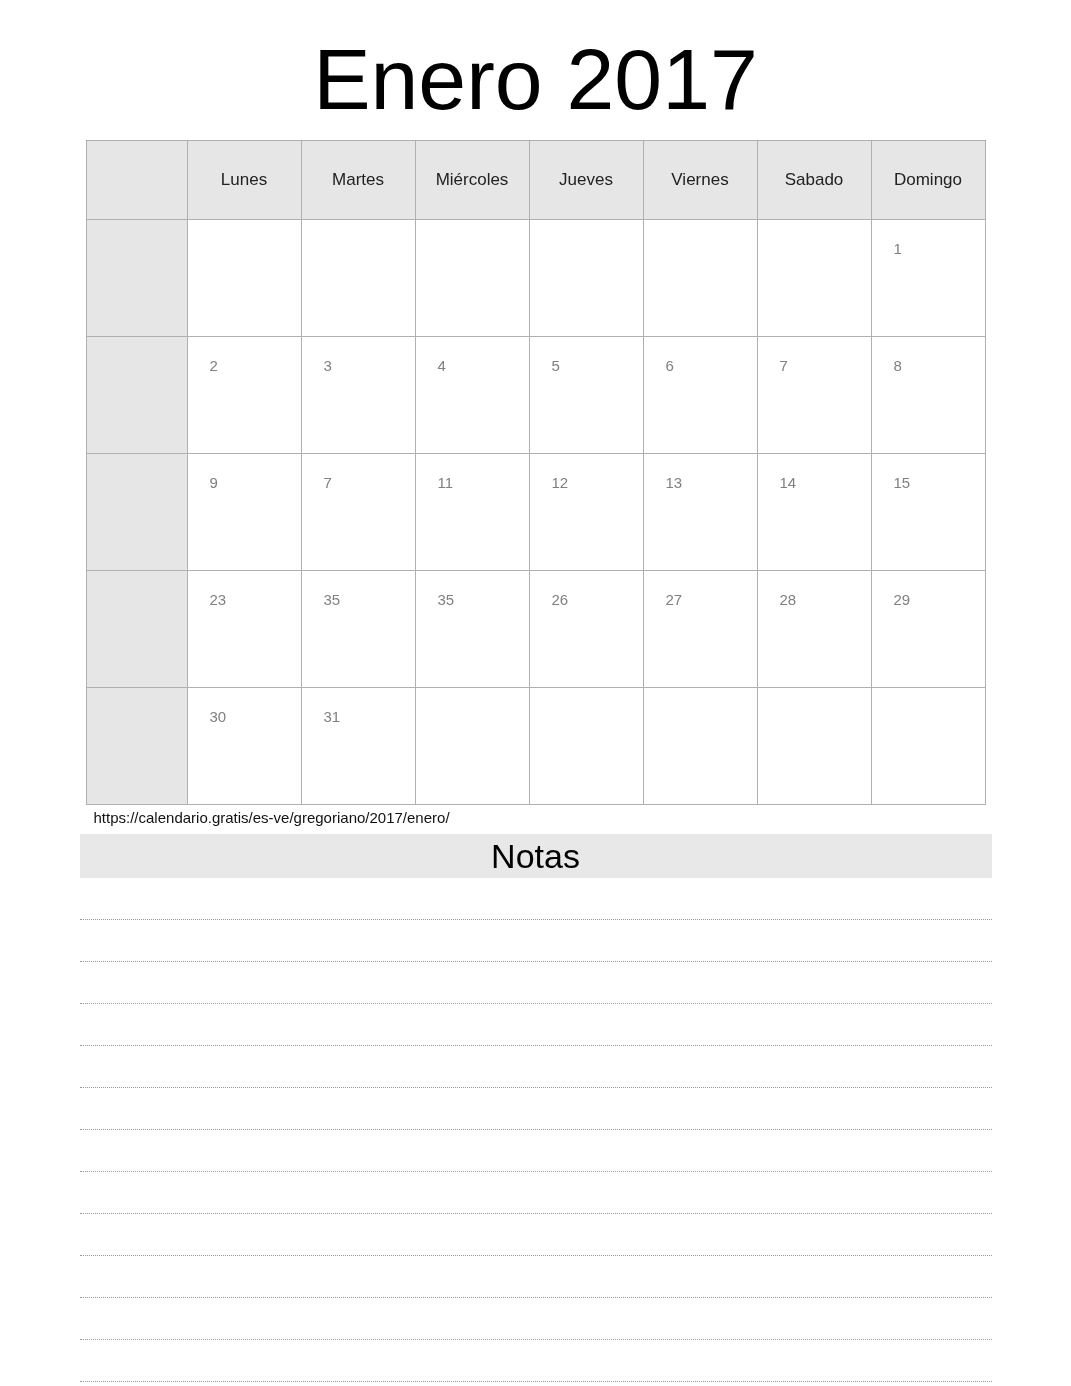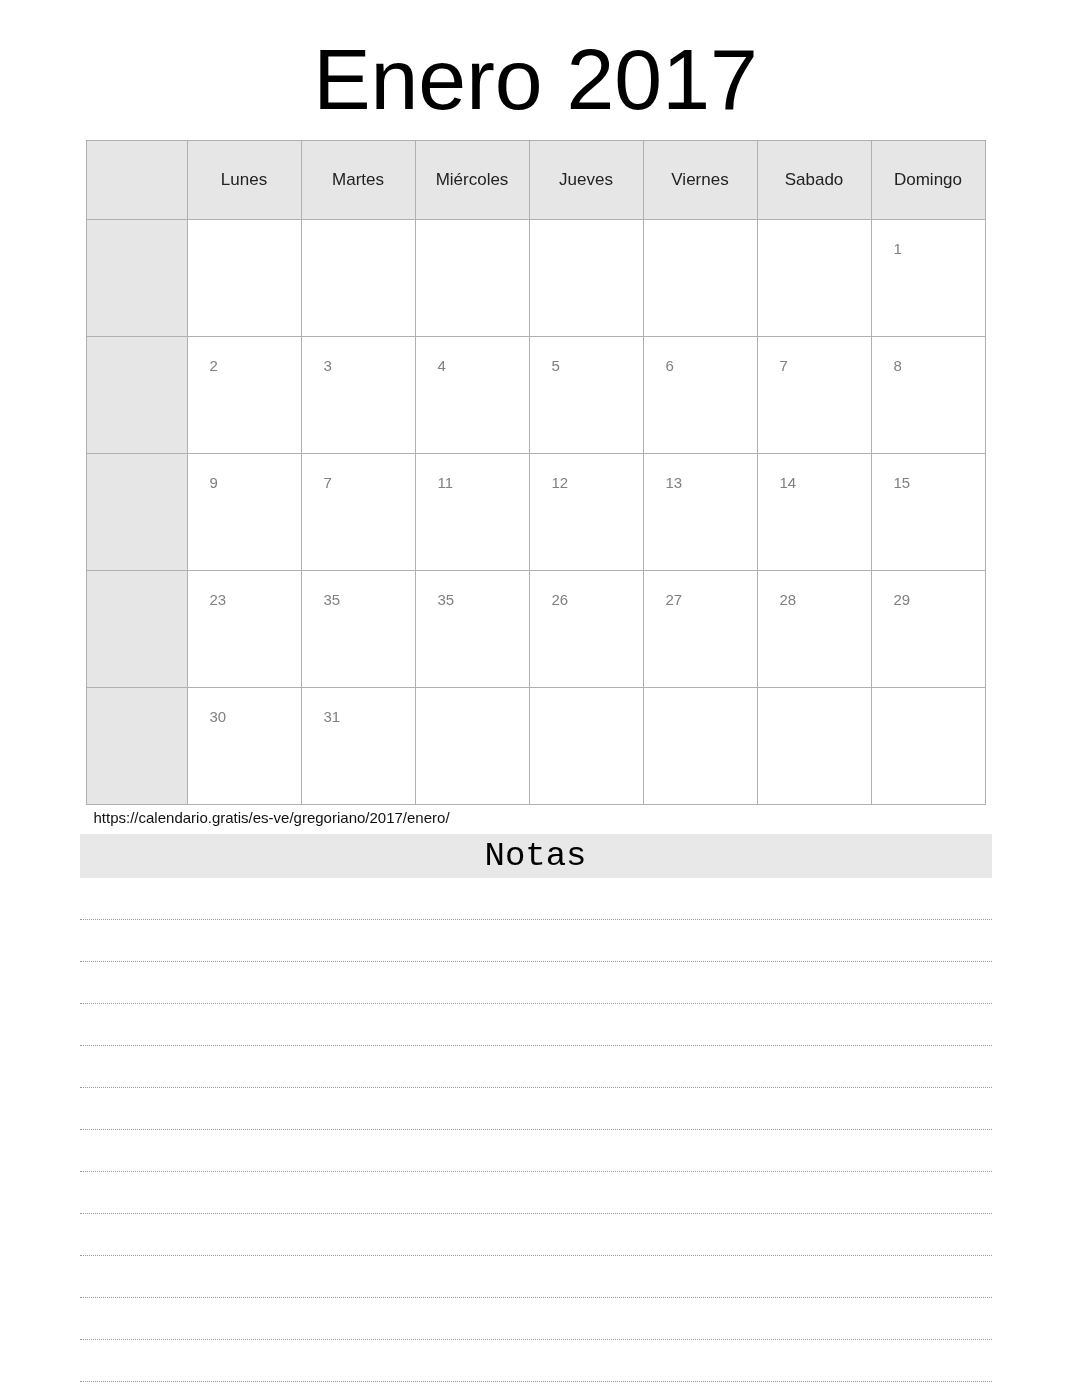--- a/index.html
+++ b/index.html
@@ -89,21 +89,20 @@
     font-size: 15px;
     color: #111111;
     text-align: left;
     padding-left: 16px;
   }
 
   
   .notes-wrap {
     width: 912px;
     margin: 8px auto 0 auto;
-    font-family: Liberation Mono, monospace;
   }
   .notes-header {
     background: #e8e8e8;
     text-align: center;
     font-size: 34px;
     line-height: 44px;
     height: 44px;
     color: #000;
   }
   .note-line {

